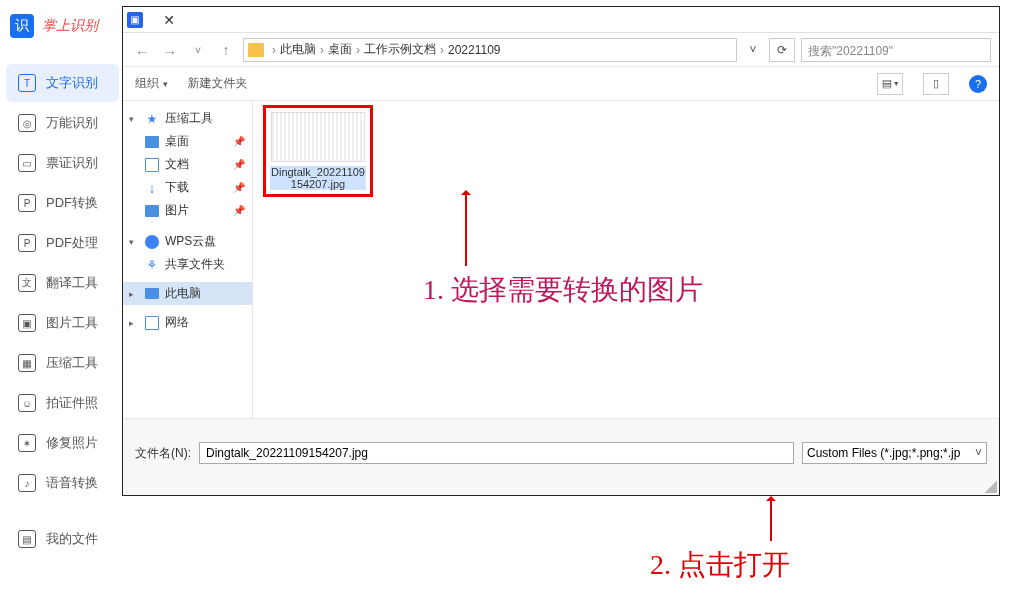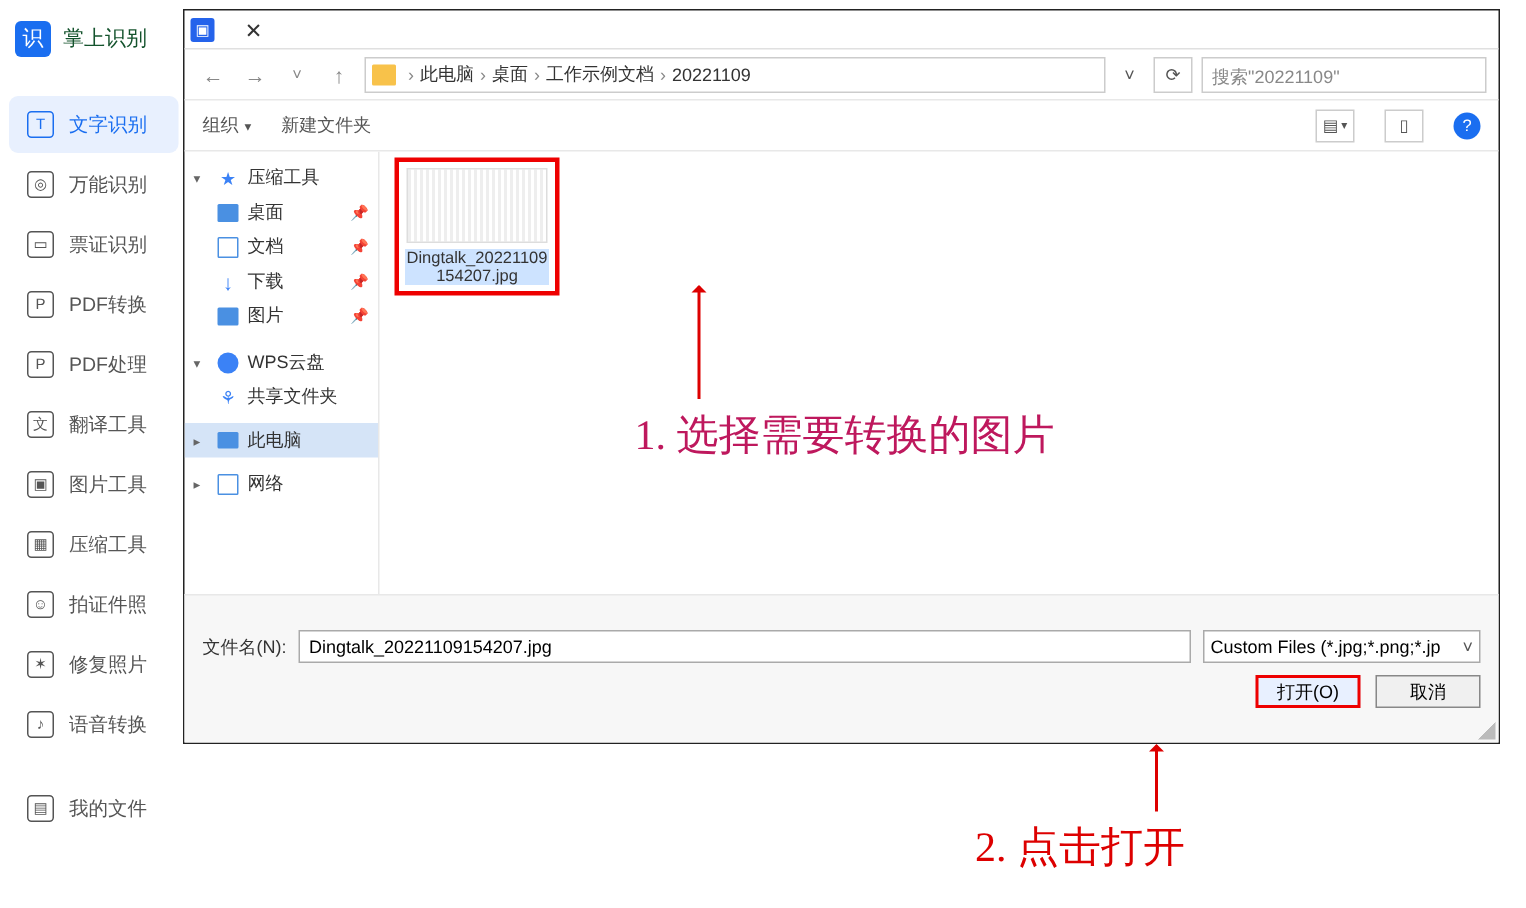--- a/index.html
+++ b/index.html
@@ -2,21 +2,21 @@
 <html><head>
 <meta charset="utf-8">
 <style>
 * { box-sizing: border-box; margin: 0; padding: 0; }
 body { font-family: "Microsoft YaHei", sans-serif; font-size: 12px; background: #fff; width: 1017px; height: 605px; overflow: hidden; position: relative; }
 
 
 .app-bg { position: absolute; left: 0; top: 0; width: 125px; height: 605px; background: #fff; }
 .app-title { display: flex; align-items: center; padding: 14px 10px; gap: 8px; }
 .app-logo { width: 24px; height: 24px; background: #1a6ef0; border-radius: 4px; display:flex; align-items:center; justify-content:center; color:#fff; font-size:14px; }
-.app-title-text { font-size: 14px; color: #14532d; font-weight: 500; }
+.app-title-text { font-size: 14px; color: #ef4444; font-weight: 500; font-style: italic; }
 .app-menu { padding: 10px 0; }
 .app-item { display: flex; align-items: center; padding: 10px 12px; gap: 10px; font-size: 13px; color: #555; border-radius: 6px; margin: 2px 6px; }
 .app-item.active { background: #e8f0fe; color: #1a6ef0; }
 .app-item .aicon { width: 18px; height: 18px; border: 1.5px solid currentColor; border-radius: 3px; display:flex; align-items:center; justify-content:center; font-size:10px; }
 
 
 .dialog { position: absolute; left: 122px; top: 6px; width: 878px; height: 490px; border: 1px solid #222; background: #fff; display:flex; flex-direction:column; }
 .titlebar { height: 26px; display: flex; align-items: center; padding: 0 4px; border-bottom: 1px solid #e0e0e0; }
 .titlebar .ticon { width: 16px; height: 16px; background:#2563eb; border-radius:2px; margin-right:6px; display:flex; align-items:center; justify-content:center; color:#fff; font-size:10px;}
 .titlebar .ttitle { flex:1; font-size:12px; color:#333; }
@@ -251,22 +251,18 @@
 
   <div class="footer">
     <div class="fn-row">
       <span class="fn-label">文件名(N):</span>
       <input class="fn-input" value="Dingtalk_20221109154207.jpg" style="">
       <div class="ft-select">
           <span>Custom Files (*.jpg;*.png;*.jp</span>
           <span class="dd">˅</span>
         </div>
     </div>
-    <div class="btn-row">
-      <div class="dbtn primary">打开(O)</div>
-      <div class="dbtn">取消</div>
-    </div>
   </div>
   <div class="resize-grip"></div>
 </div>
 
 <div class="arrow2"></div>
 <div class="annotation2">2. 点击打开</div>
 
 </body></html>

